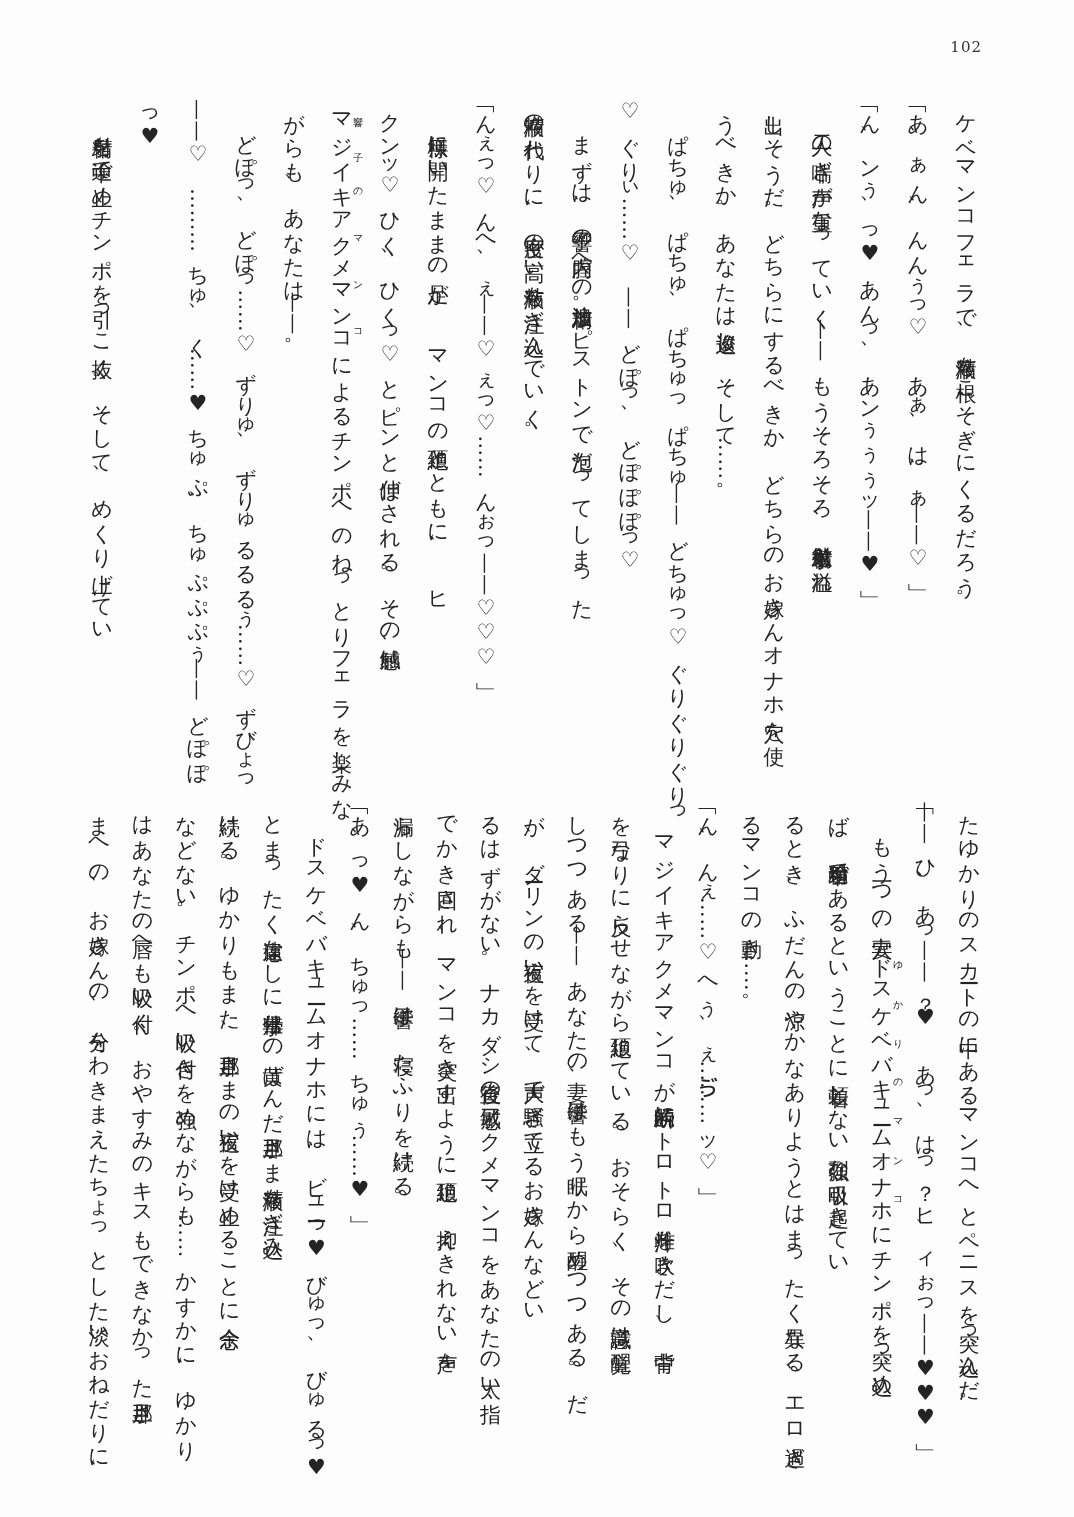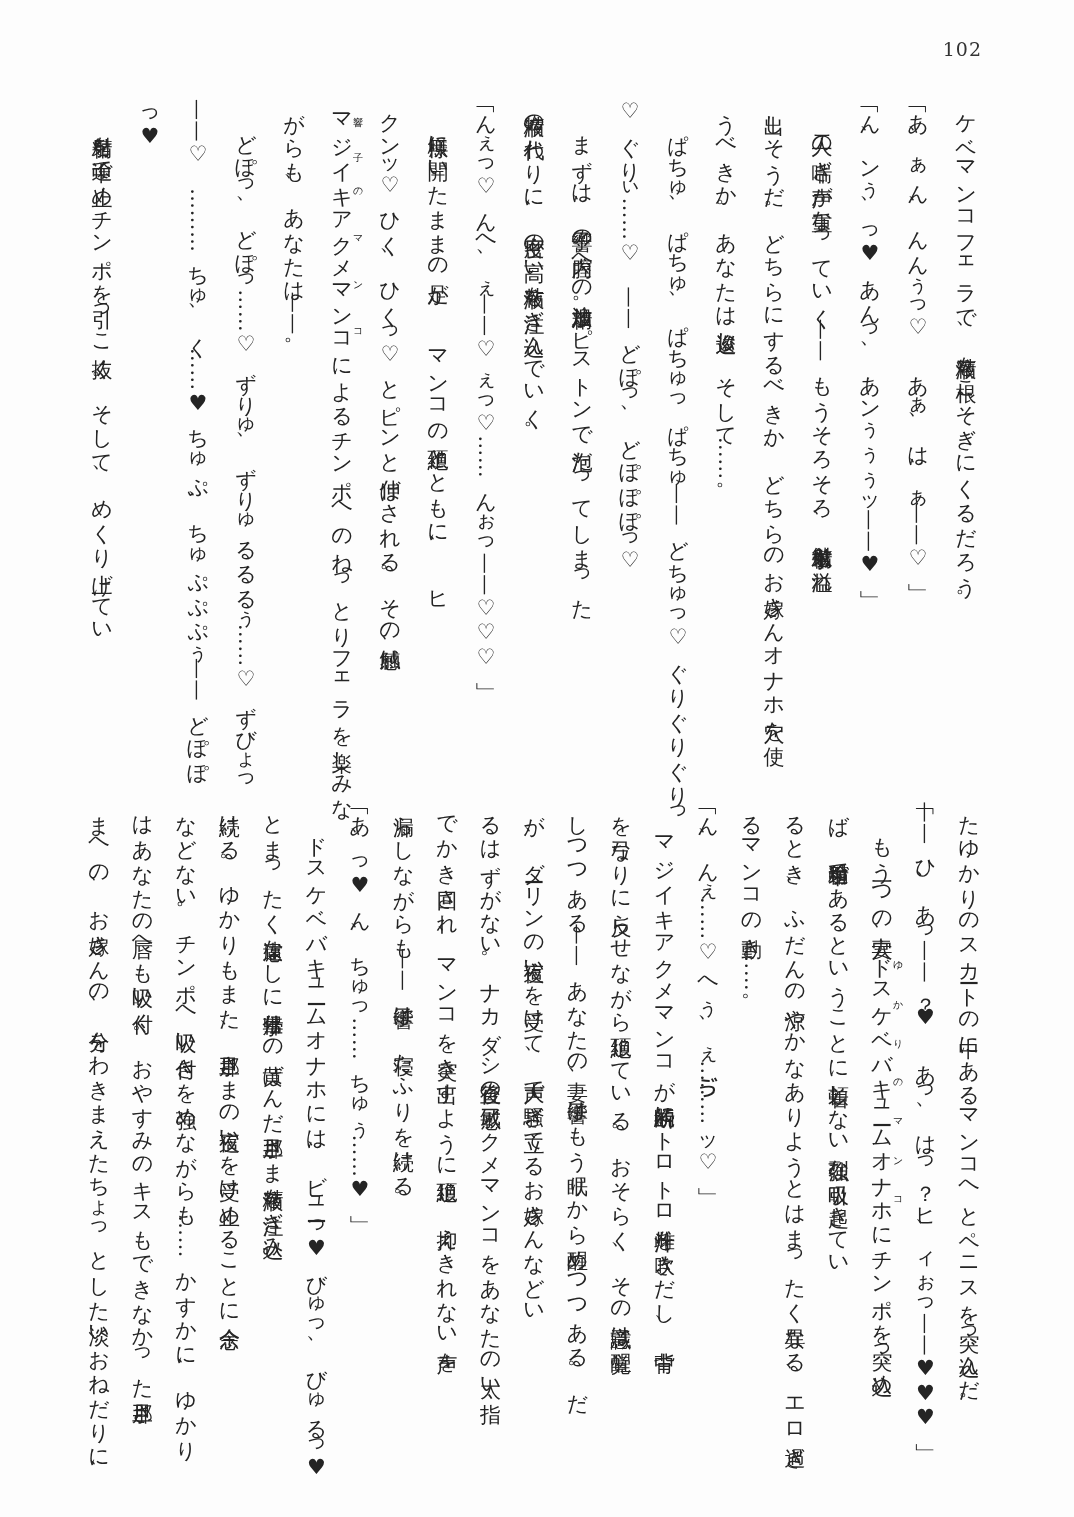--- a/index.html
+++ b/index.html
@@ -14,21 +14,21 @@
     margin: 0 auto;
     background: #fdfdfd;
     color: #242424;
     font-family: "DejaVu Serif", "Liberation Serif", serif;
     overflow: hidden;
   }
   .page-number {
     position: absolute;
     top: 38px;
     right: 92px;
-    font-size: 19px;
+    font-size: 15px;
     letter-spacing: 1px;
     color: #333;
   }
   .vblock {
     position: absolute;
     writing-mode: vertical-rl;
     -webkit-writing-mode: vertical-rl;
     text-orientation: mixed;
     font-size: 21px;
     letter-spacing: 0.5px;

